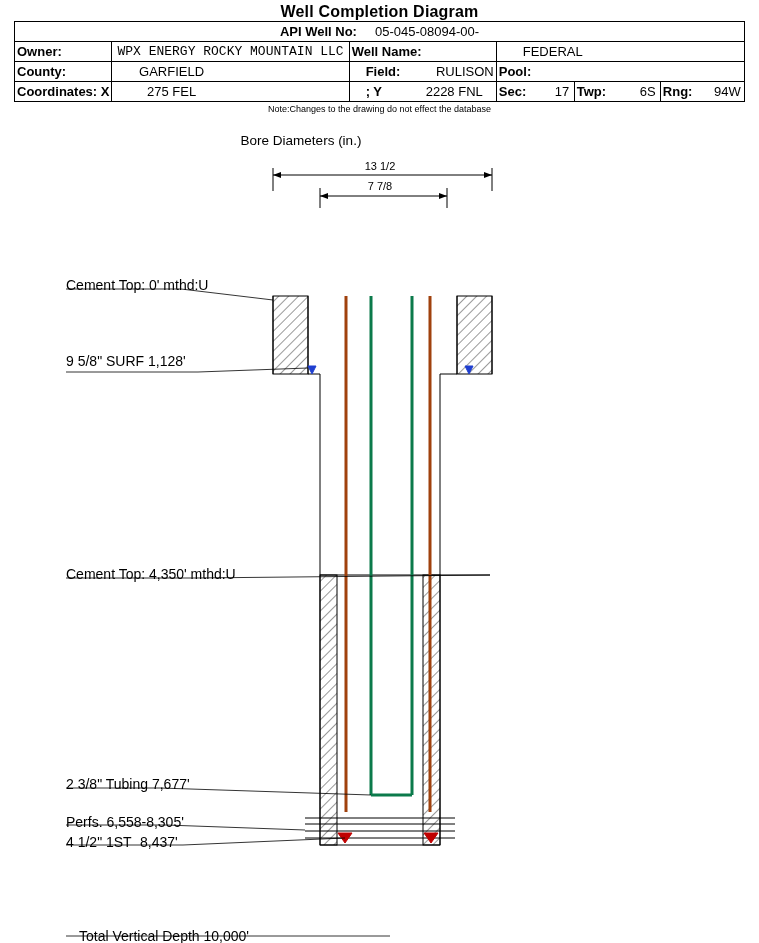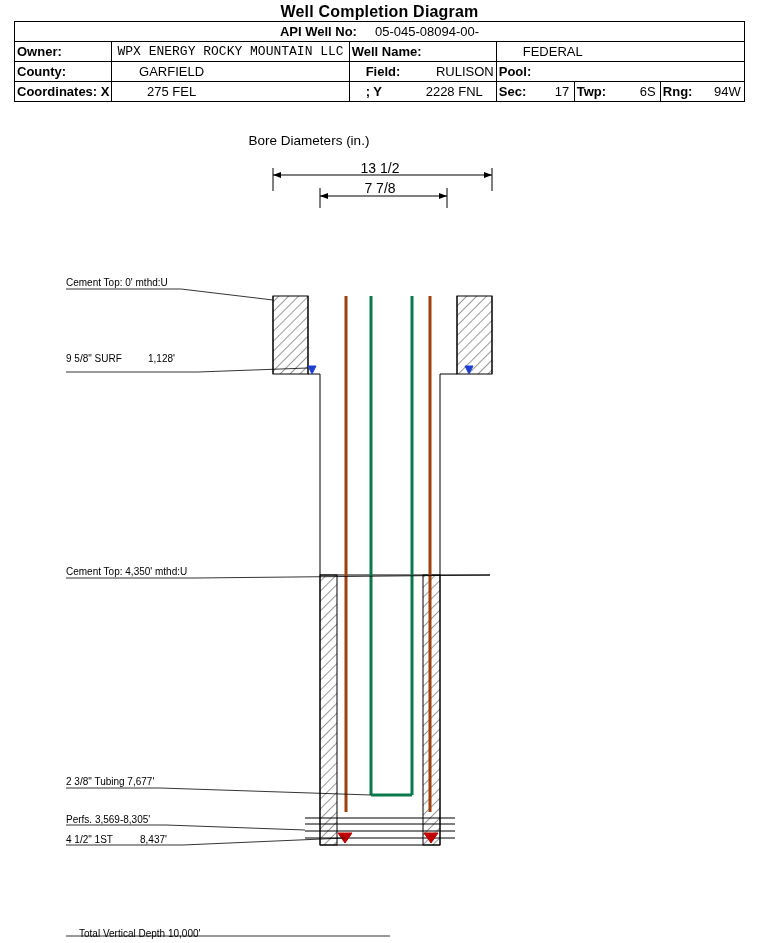--- a/index.html
+++ b/index.html
@@ -60,41 +60,41 @@
     top: 104px;
     left: 0;
     width: 759px;
     text-align: center;
     font-size: 9px;
   }
   
   .bore-title {
     position: absolute;
     top: 133px;
-    left: 8px;
+    left: 0;
     width: 602px;
     text-align: center;
     font-size: 13.5px;
   }
   .dim-label {
     position: absolute;
+    font-size: 11px;
+    text-align: center;
+  }
+  
+  #diagram {
+    position: absolute;
+    top: 0; left: 0;
+    width: 759px;
+    height: 943px;
+  }
+  
+  .annot {
+    position: absolute;
     font-size: 14px;
-    text-align: center;
-  }
-  
-  #diagram {
-    position: absolute;
-    top: 0; left: 0;
-    width: 759px;
-    height: 943px;
-  }
-  
-  .annot {
-    position: absolute;
-    font-size: 10px;
     white-space: nowrap;
   }
 </style>
 </head>
 <body>
 
 <div id="page">
 
   <div class="doc-title">Well Completion Diagram</div>
 
@@ -141,20 +141,21 @@
         <span style="padding-left:30px;">6S</span>
       </td>
       <td class="left" style="width:90px;">
         <span class="hl">Rng:</span>
         <span style="padding-left:18px;">94W</span>
       </td>
     </tr>
   </tbody>
     </table>
 
+  <div class="note">Note:Changes to the drawing do not effect the database</div>
 
   <div class="bore-title">Bore Diameters (in.)</div>
   <div class="dim-label" style="top:160px; left:345px; width:70px;">13 1/2</div>
   <div class="dim-label" style="top:180px; left:350px; width:60px;">7 7/8</div>
 
   <svg id="diagram" viewBox="0 0 759 943" xmlns="http://www.w3.org/2000/svg">
     <defs>
       <pattern id="hatch" width="7" height="7" patternTransform="rotate(45)" patternUnits="userSpaceOnUse">
         <line x1="0" y1="0" x2="0" y2="7" stroke="#000" stroke-width="0.8"></line>
       </pattern>
@@ -250,20 +251,20 @@
 
   <div class="annot" style="top:277px; left:66px;">Cement Top: 0' mthd:U</div>
 
   <div class="annot" style="top:353px; left:66px;">9 5/8" SURF</div>
   <div class="annot" style="top:353px; left:148px;">1,128'</div>
 
   <div class="annot" style="top:566px; left:66px;">Cement Top: 4,350' mthd:U</div>
 
   <div class="annot" style="top:776px; left:66px;">2 3/8" Tubing 7,677'</div>
 
-  <div class="annot" style="top:814px; left:66px;">Perfs. 3,569-8,305'</div>
+  <div class="annot" style="top:814px; left:66px;">Perfs. 6,558-8,305'</div>
 
   <div class="annot" style="top:834px; left:66px;">4 1/2" 1ST</div>
   <div class="annot" style="top:834px; left:140px;">8,437'</div>
 
   <div class="annot" style="top:928px; left:79px;">Total Vertical Depth 10,000'</div>
 
 </div>
 
 </body></html>

